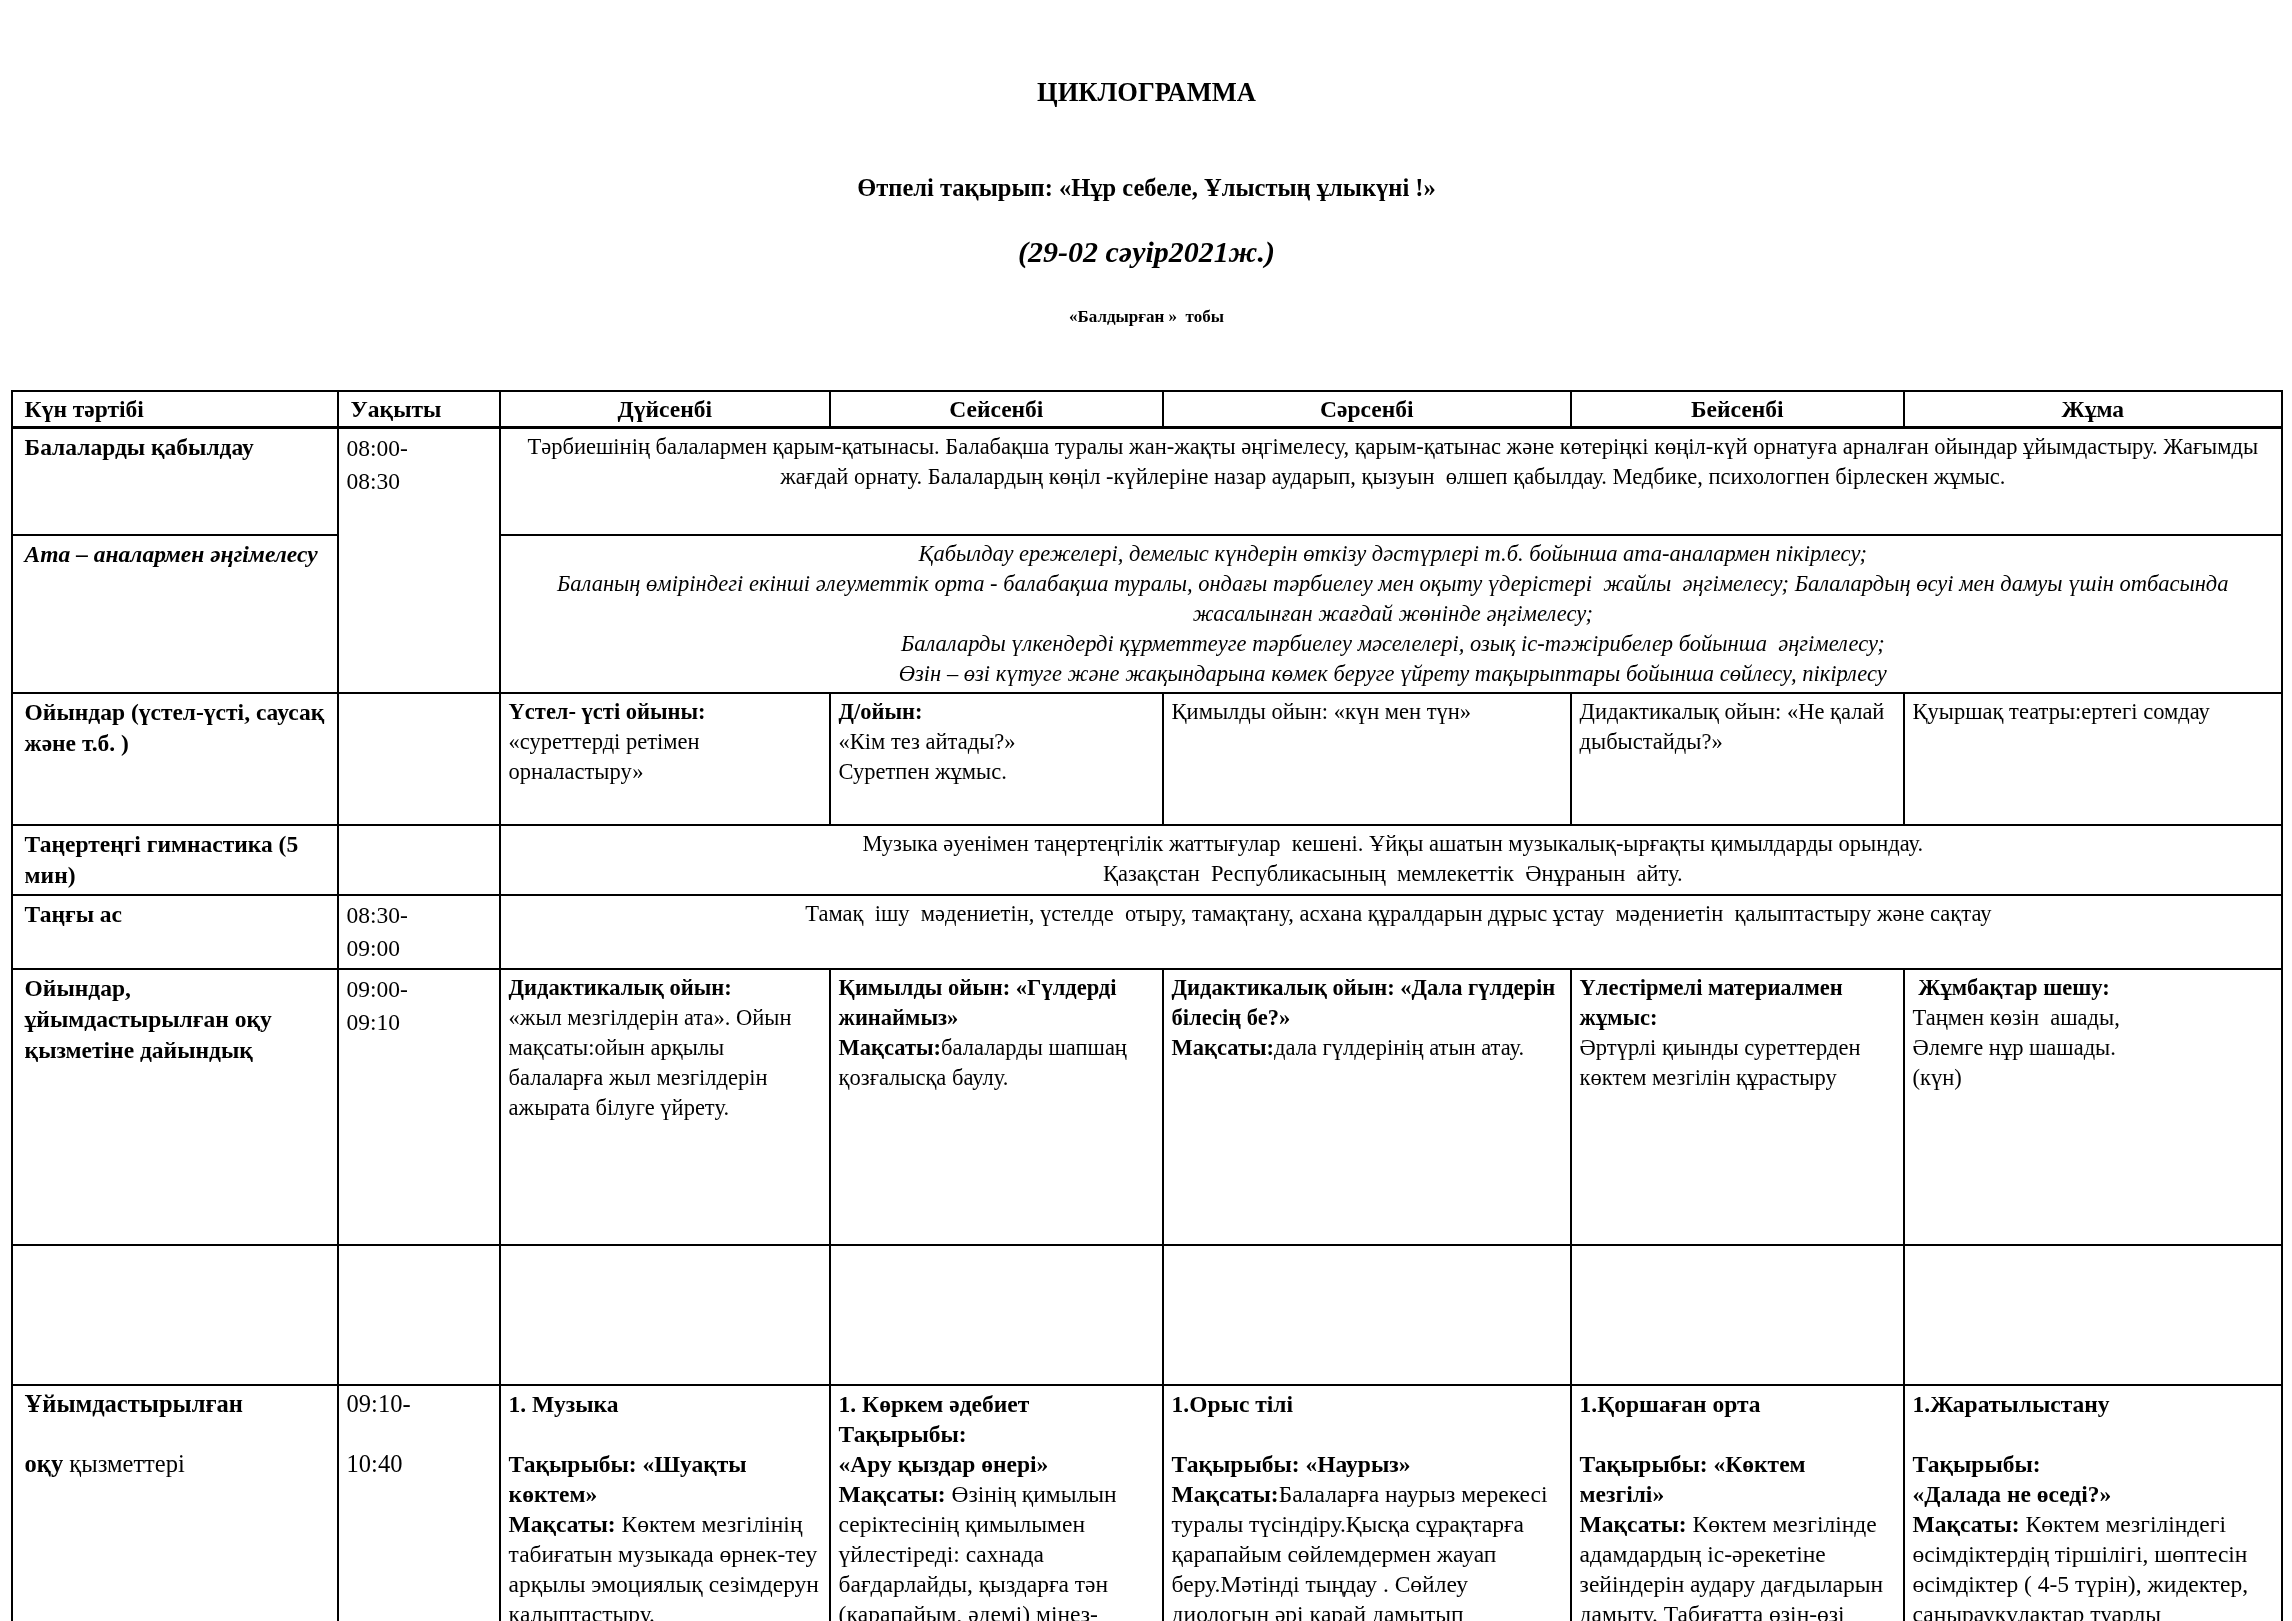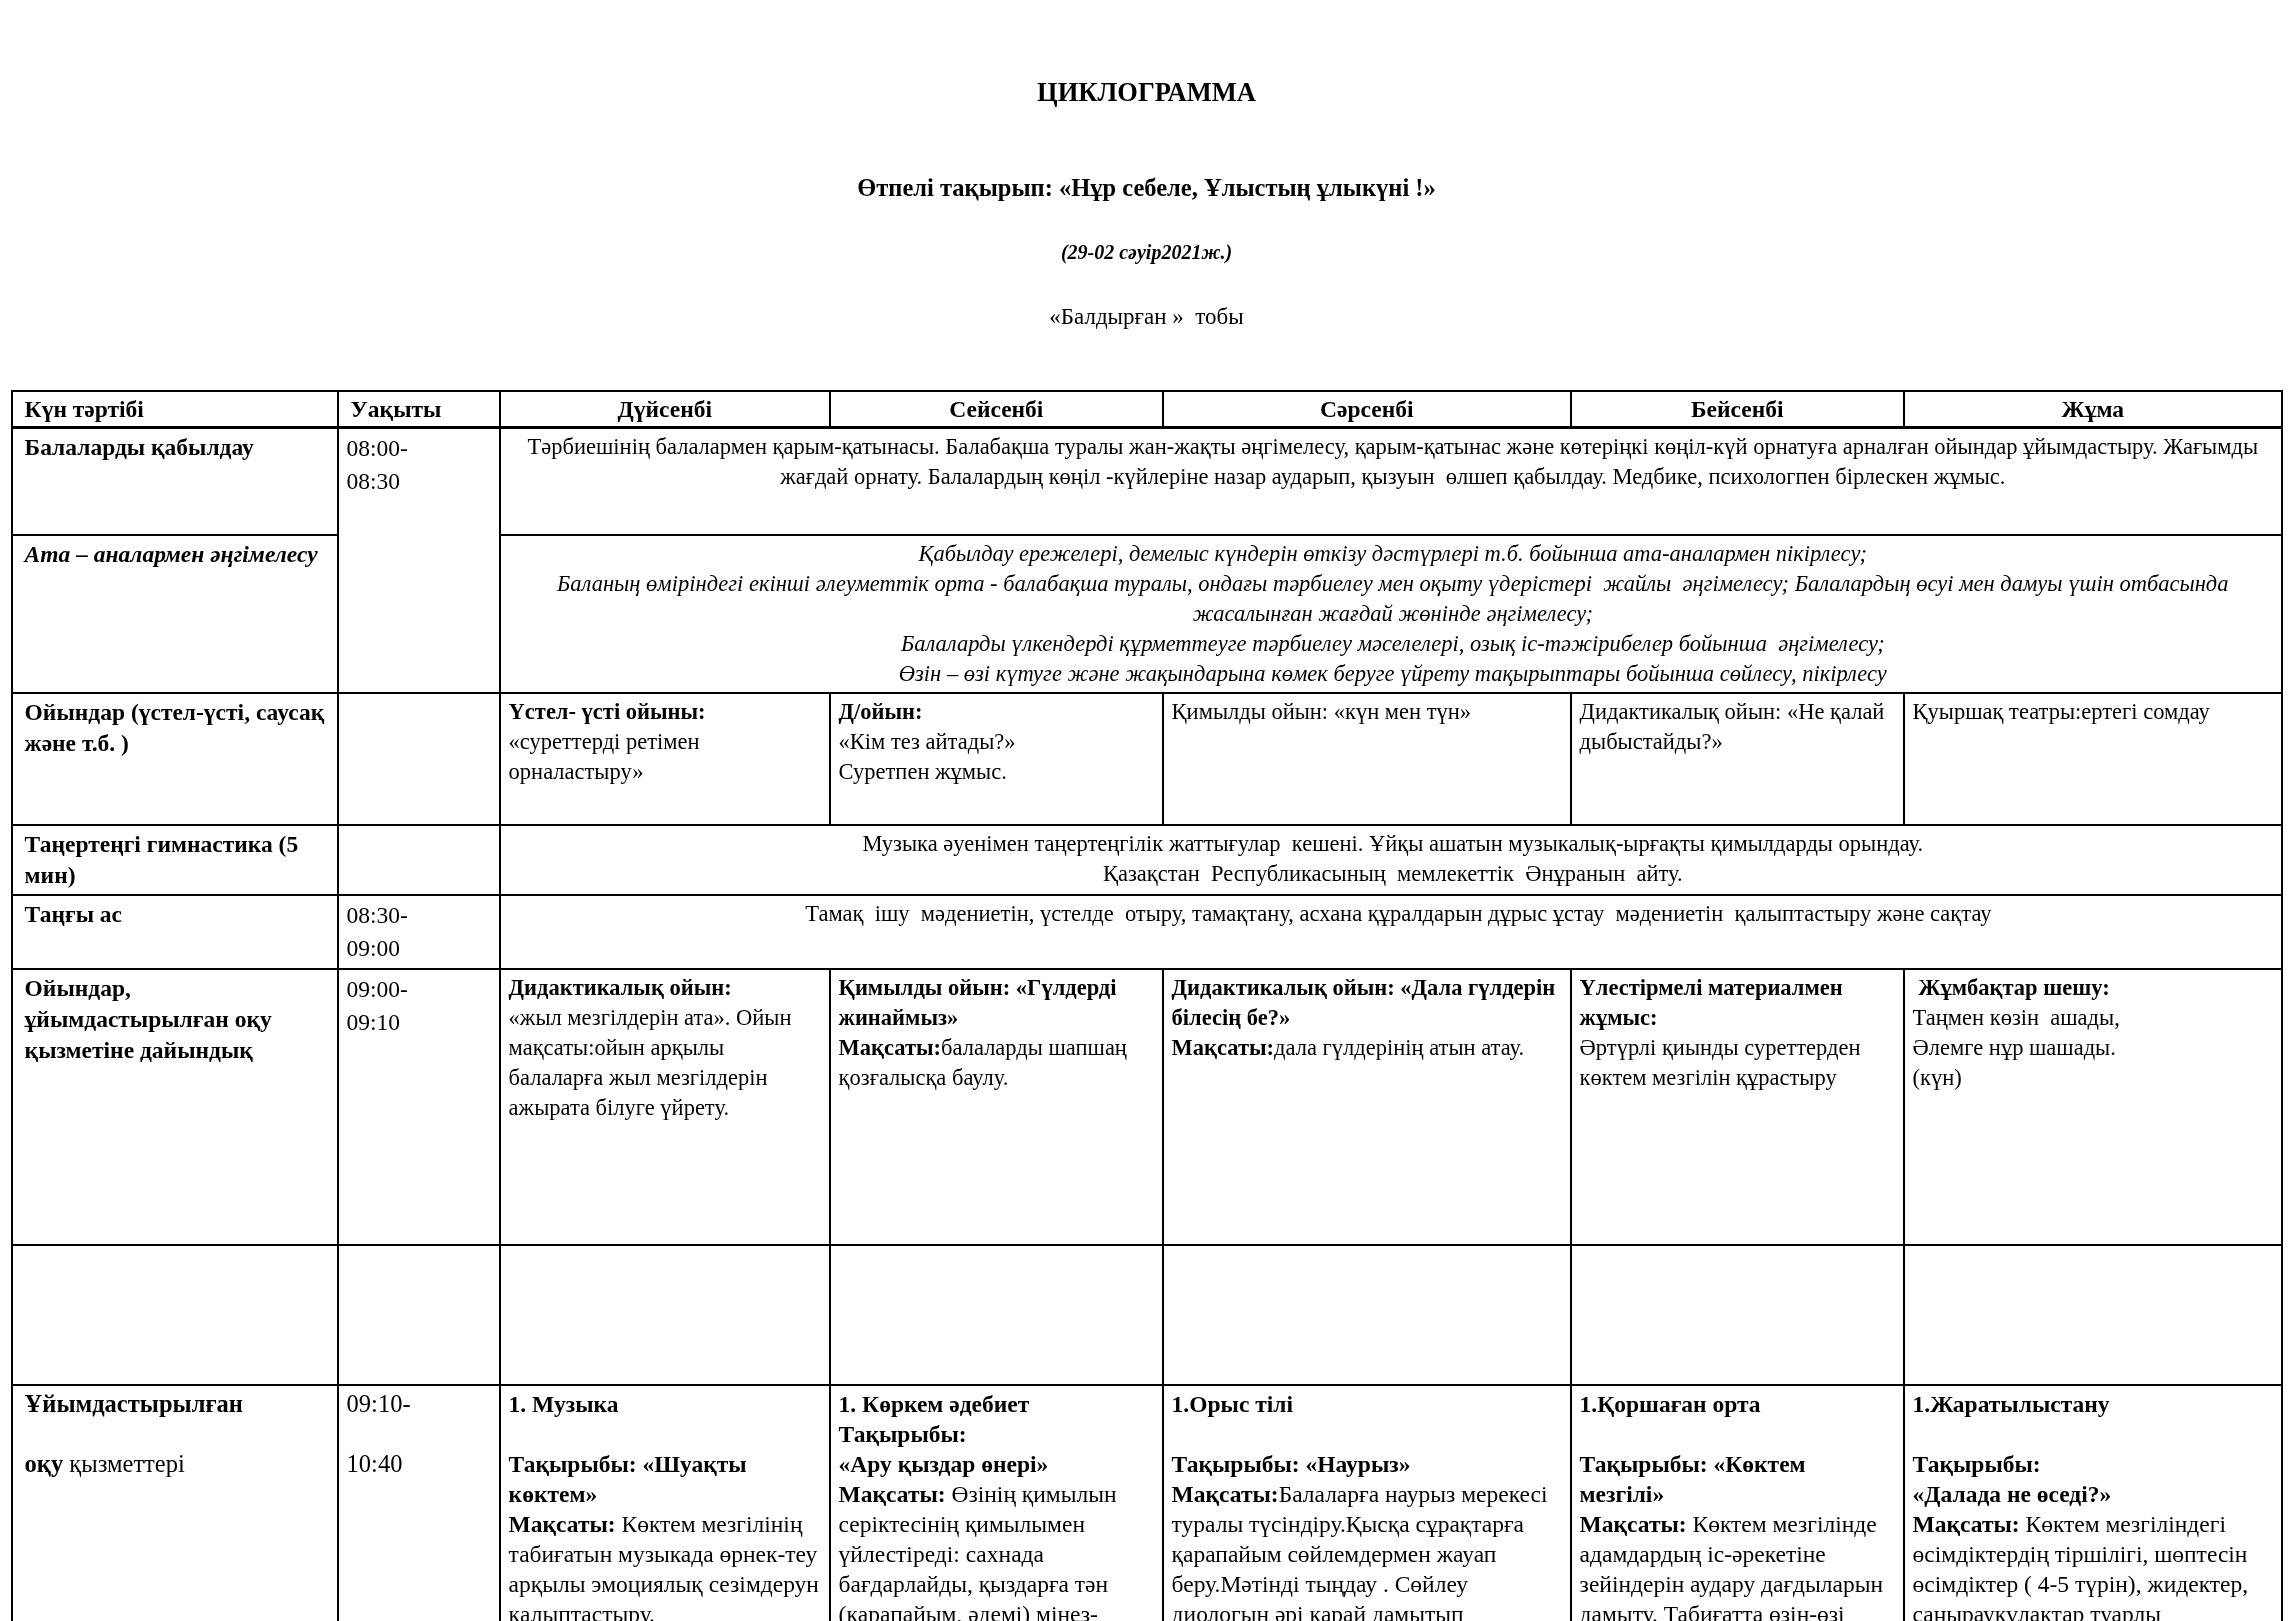--- a/index.html
+++ b/index.html
@@ -23,28 +23,28 @@
     font-size: 26.5px;
     font-weight: bold;
     margin-bottom: 29px;
   }
   .t2 {
     font-size: 24.5px;
     font-weight: bold;
     line-height: 29px;
   }
   .t3 {
-    font-size: 20px;
+    font-size: 30px;
     font-weight: bold;
     font-style: italic;
     line-height: 28px;
   }
   .t4 {
-    font-size: 23px;
-    font-weight: normal;
+    font-size: 17px;
+    font-weight: bold;
     line-height: 29px;
   }
   table.grid {
     margin-left: 10.8px;
     margin-top: 41px;
     border-collapse: collapse;
     table-layout: fixed;
     width: 2271px;
     border: 2.9px solid #000;
   }

